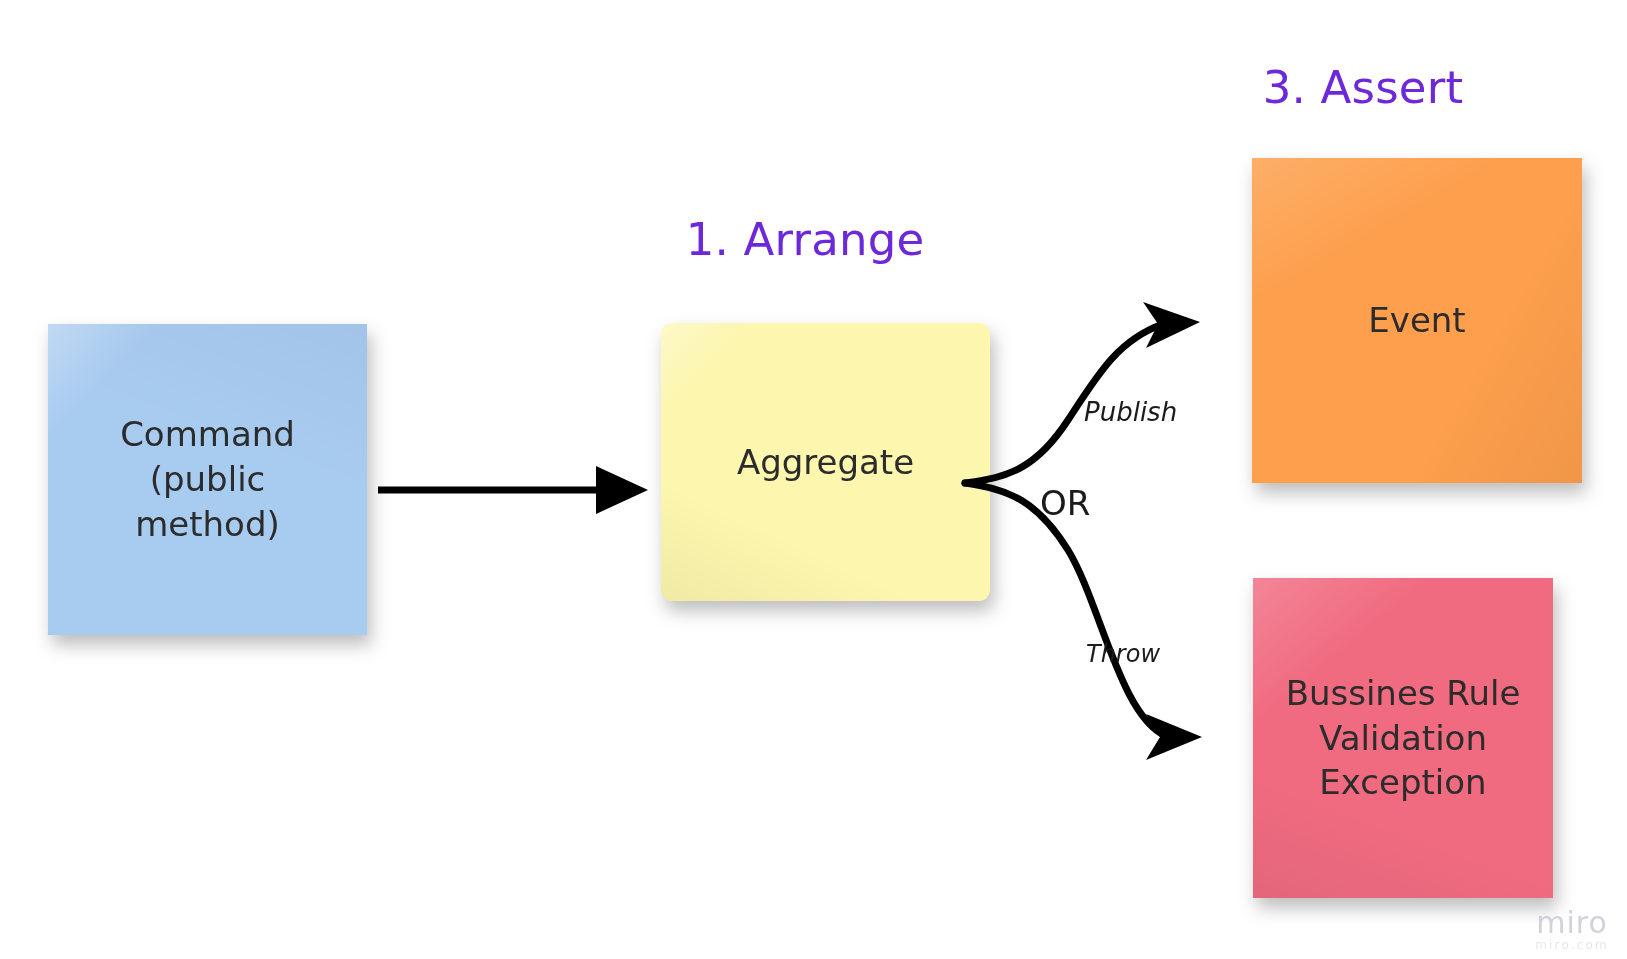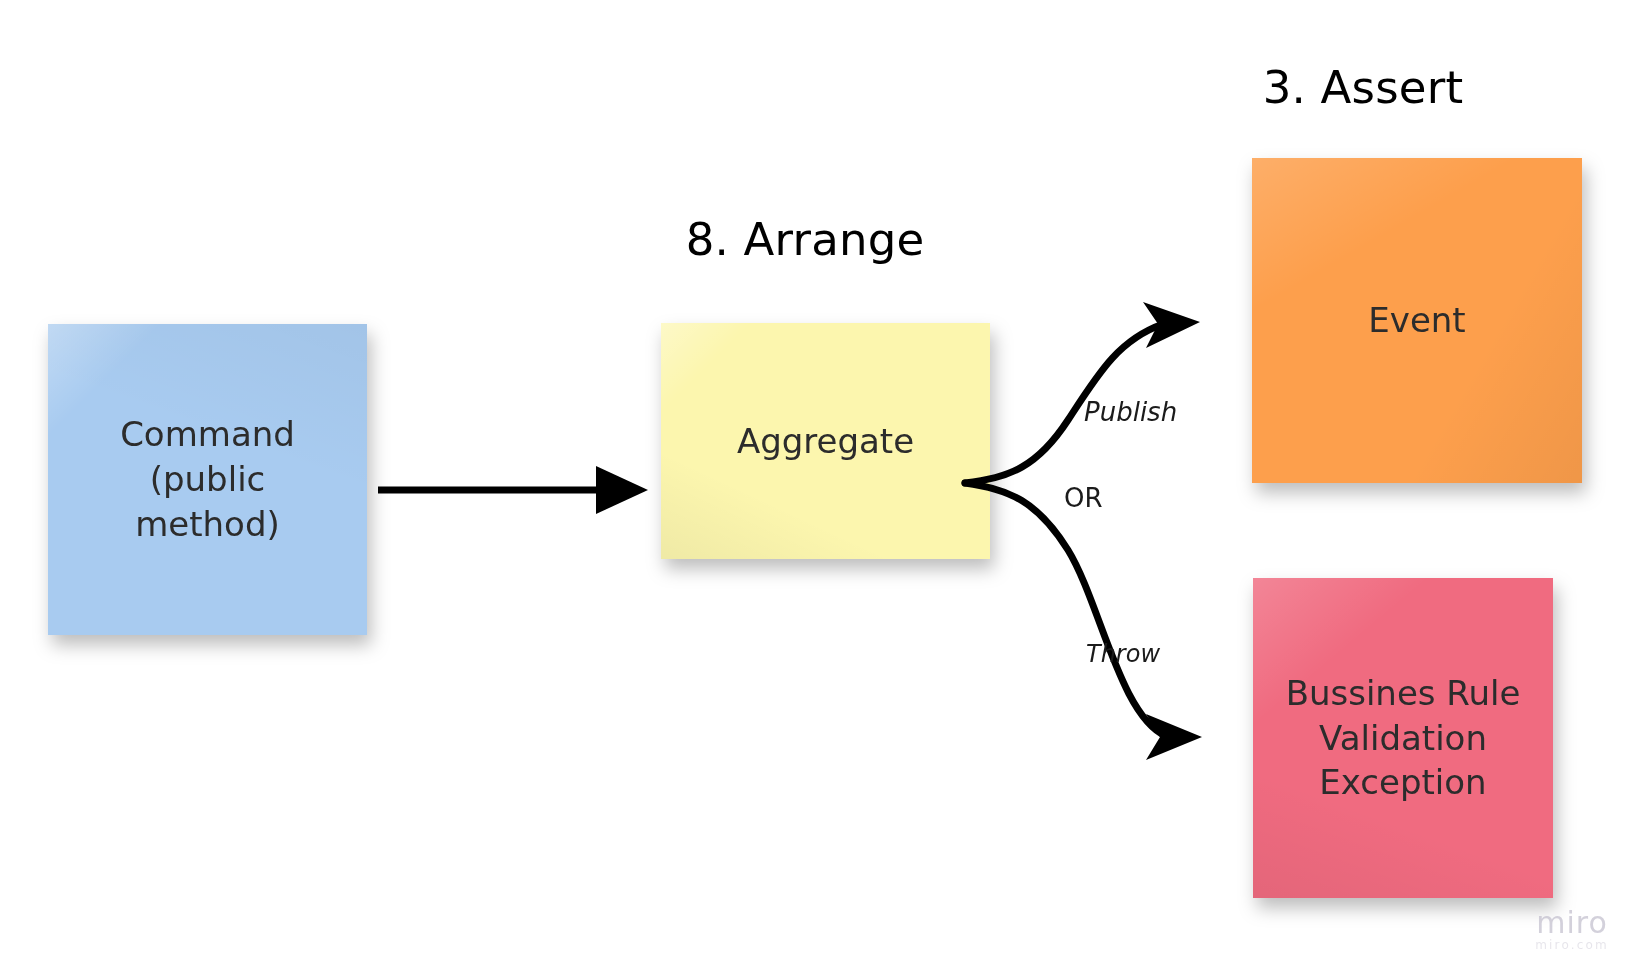--- a/index.html
+++ b/index.html
@@ -17,21 +17,21 @@
   #canvas {
     position: relative;
     width: 1627px;
     height: 959px;
     background: #ffffff;
   }
 
   
   .heading {
     position: absolute;
-    color: #000000;
+    color: #6d28d9;
     font-size: 45px;
     font-weight: 400;
     line-height: 1.05;
     letter-spacing: 0.2px;
     white-space: nowrap;
     text-align: center;
   }
   #heading-act   { left: 0px;    top: 216px; width: 380px; }
   #heading-arrange { left: 615px; top: 216px; width: 380px; }
   #heading-assert  { left: 1173px; top: 64px; width: 380px; }
@@ -59,25 +59,26 @@
   #note-command {
     left: 48px; top: 324px;
     width: 319px; height: 311px;
     background:
       linear-gradient(135deg, rgba(255,255,255,0.30) 0%, rgba(255,255,255,0) 18%),
       linear-gradient(200deg, rgba(0,0,0,0.035) 0%, rgba(0,0,0,0) 40%),
       #a8cbf0;
   }
   #note-aggregate {
     left: 661px; top: 323px;
-    width: 329px; height: 236px;
+    width: 329px; height: 278px;
     background:
       linear-gradient(135deg, rgba(255,255,255,0.32) 0%, rgba(255,255,255,0) 16%),
       linear-gradient(25deg, rgba(0,0,0,0.05) 0%, rgba(0,0,0,0) 28%),
       #fcf6ae;
+    border-radius: 11px;
   }
   #note-event {
     left: 1252px; top: 158px;
     width: 330px; height: 325px;
     background:
       linear-gradient(150deg, rgba(255,255,255,0.16) 0%, rgba(255,255,255,0) 30%),
       linear-gradient(300deg, rgba(0,0,0,0.055) 0%, rgba(0,0,0,0) 34%),
       #fd9f4c;
   }
   #note-exception {
@@ -102,22 +103,22 @@
     position: absolute;
     color: #1b1b1b;
     white-space: nowrap;
   }
   #label-publish {
     left: 1084px; top: 397px;
     font-size: 26px;
     font-style: italic;
   }
   #label-or {
-    left: 1064px; top: 483px;
-    font-size: 26px;
+    left: 1040px; top: 483px;
+    font-size: 34px;
     font-style: normal;
   }
   #label-throw {
     left: 1086px; top: 640px;
     font-size: 24px;
     font-style: italic;
   }
 
   
   #watermark {
@@ -140,21 +141,21 @@
     opacity: 0.55;
     margin-top: 1px;
   }
 </style>
 </head>
 <body>
 
 <div id="canvas">
 
 
-  <div class="heading" id="heading-arrange">8. Arrange</div>
+  <div class="heading" id="heading-arrange">1. Arrange</div>
 
   <div class="heading" id="heading-assert">3. Assert</div>
 
   <div class="note" id="note-command">
     <span class="note-text">Command
 (public
 method)</span>
   </div>
 
   <div class="note" id="note-aggregate">

